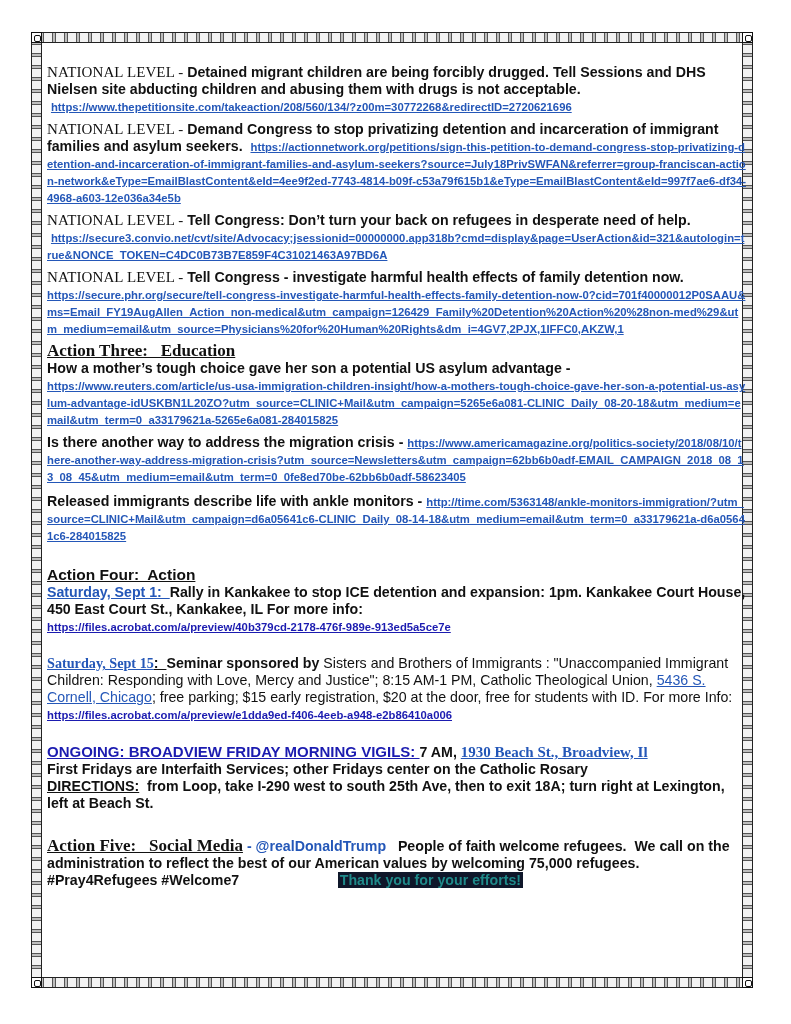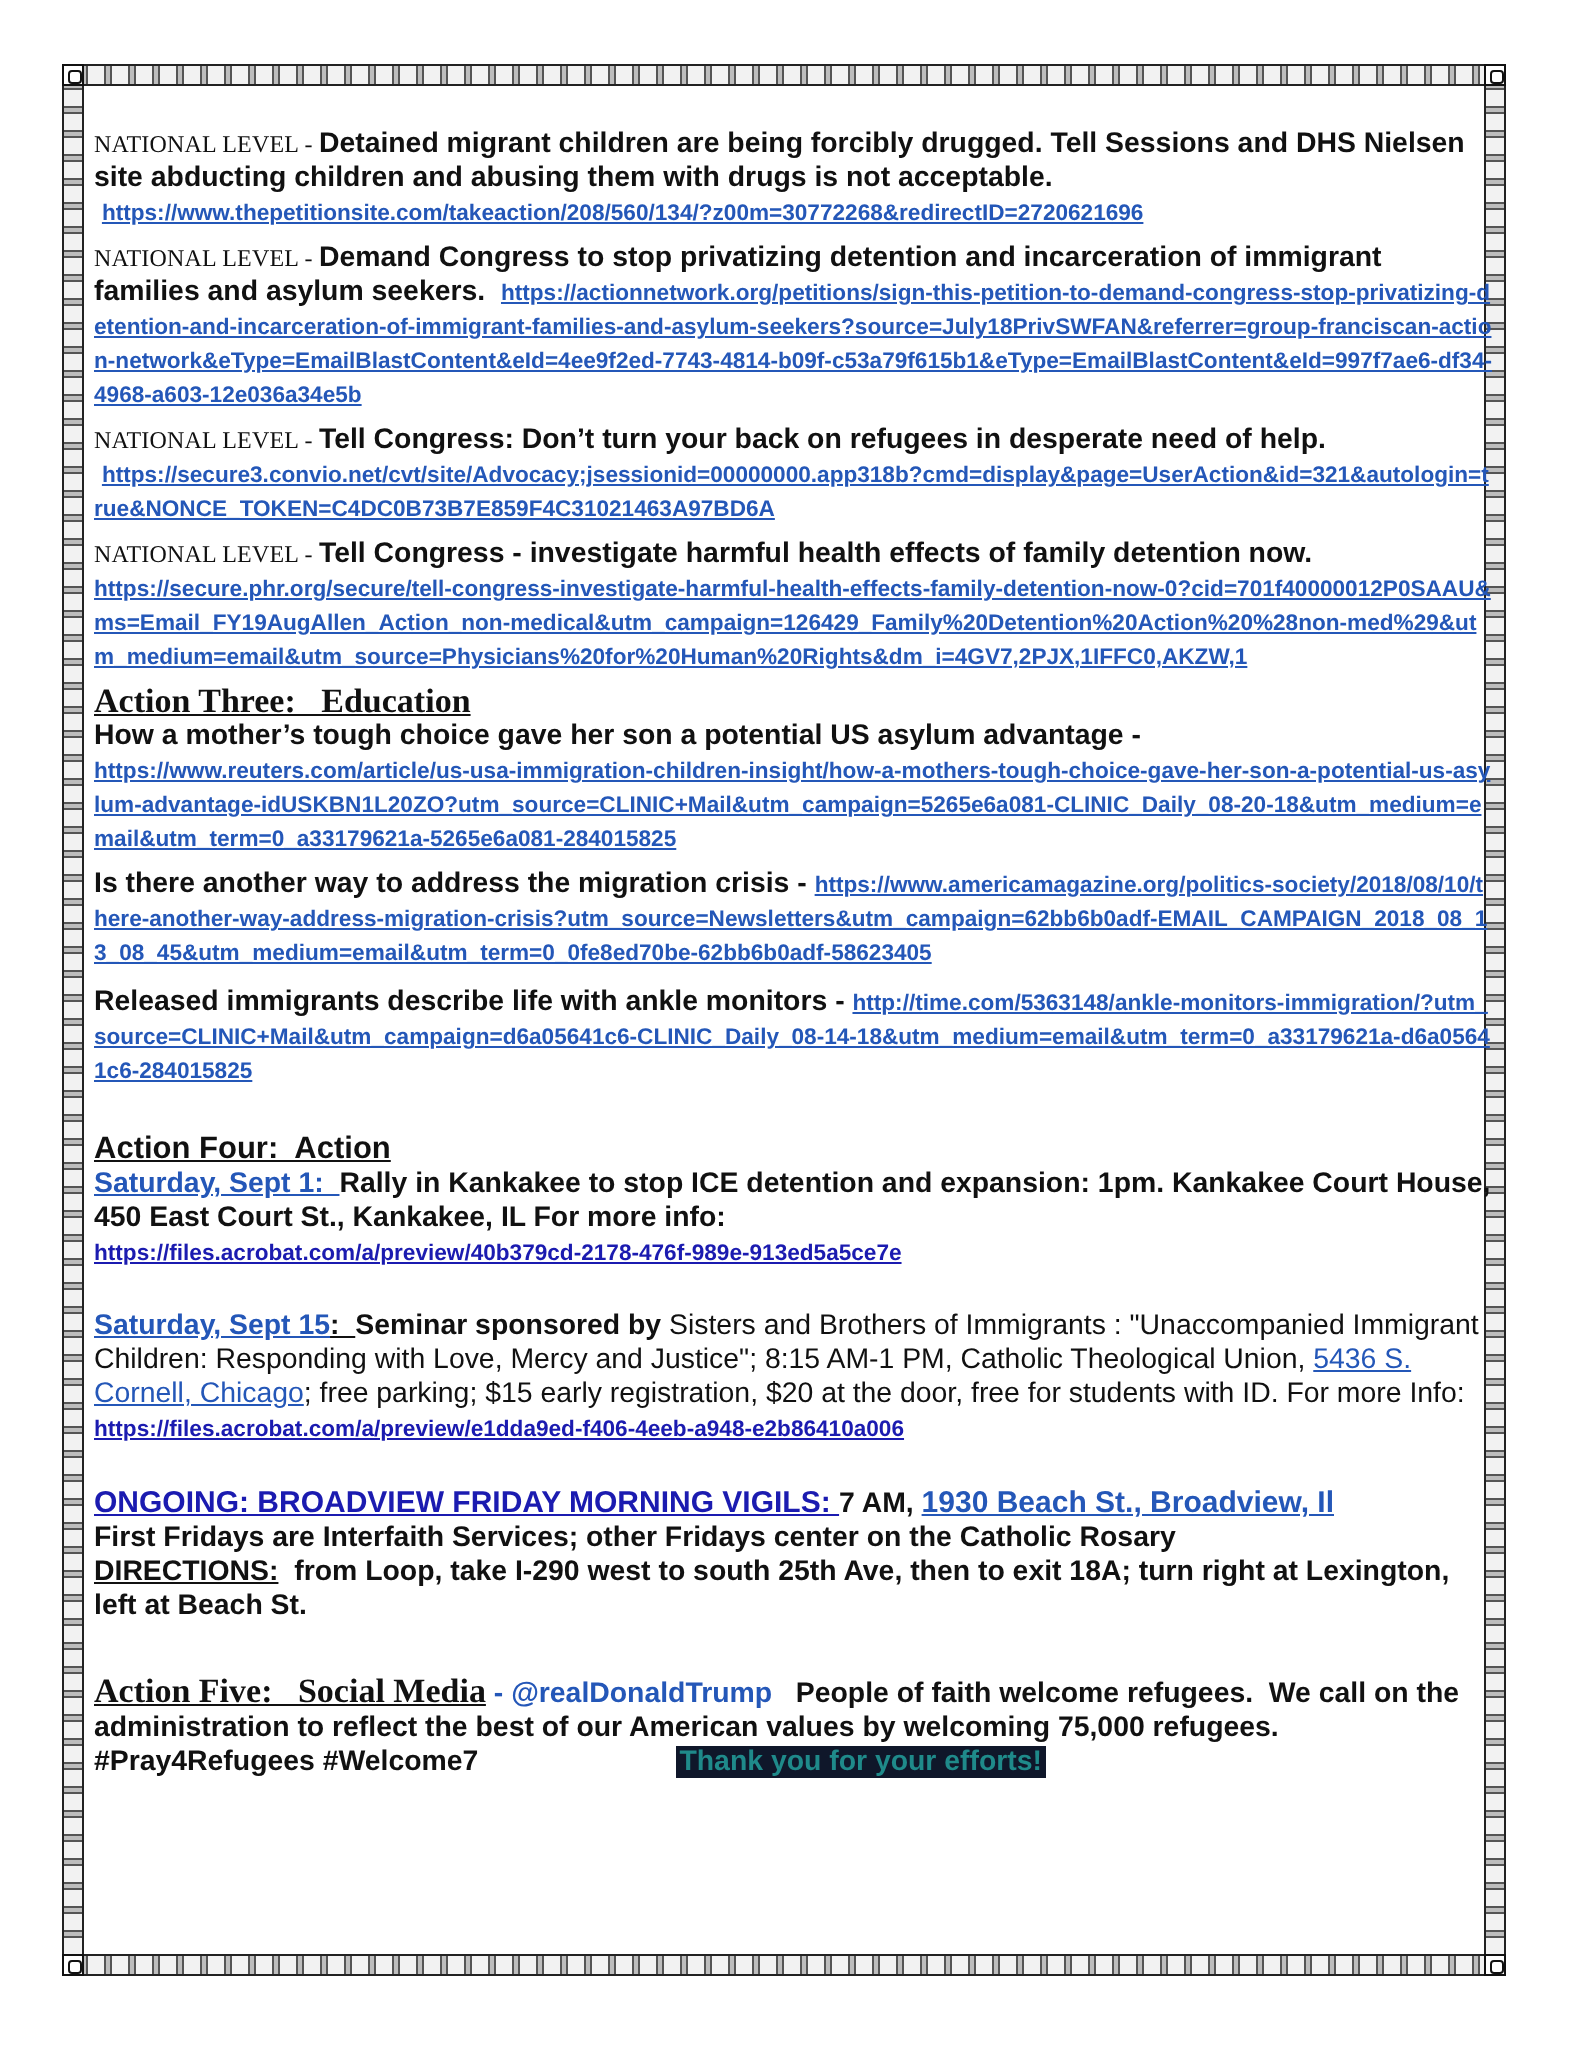--- a/index.html
+++ b/index.html
@@ -20,26 +20,26 @@
   }
   .border-right { right: 0; top: 0; bottom: 0; width: 11px;
     background-image: repeating-linear-gradient(180deg, #f2f2f2 0 8px, #555 8px 9px, #bdbdbd 9px 11px, #555 11px 12px);
   }
   .corner { position: absolute; width: 11px; height: 11px; background: #fff; border: 1px solid #111; box-sizing: border-box; }
   .corner::after { content: ""; position: absolute; left: 2px; top: 2px; width: 5px; height: 5px; border: 1px solid #111; border-radius: 2px; }
   .c-tl { left: 0; top: 0; } .c-tr { right: 0; top: 0; } .c-bl { left: 0; bottom: 0; } .c-br { right: 0; bottom: 0; }
 
   .content { position: absolute; left: 47px; top: 64px; width: 700px; }
   .block { margin: 0; font-size: 14.2px; line-height: 17px; font-weight: bold; }
-  .lvl { font-family: "Liberation Serif", serif; font-weight: normal; font-size: 12px; letter-spacing: 0.1px; }
+  .lvl { font-family: "Liberation Serif", serif; font-weight: normal; font-size: 15px; letter-spacing: 0.1px; }
   a.link { color: #2457b8; text-decoration: underline; font-weight: bold; font-size: 11.3px; line-height: 14px; }
   a.link.dark { color: #1b1bb0; }
   .sec-head { font-family: "Liberation Serif", serif; font-weight: bold; font-size: 17px; text-decoration: underline; line-height: 19px; }
   .sec-head-sans { font-family: "Liberation Sans", sans-serif; font-weight: bold; font-size: 15.5px; text-decoration: underline; }
-  .blue-big { color: #2457b8; text-decoration: underline; font-weight: bold; }
+  .blue-big { color: #2457b8; text-decoration: underline; font-weight: bold; font-family: Liberation Serif, serif; }
   .navy-big { color: #1b1bb0; text-decoration: underline; font-weight: bold; }
   .handle { color: #2457b8; font-weight: bold; }
   .thanks { background: #0f172a; color: #1f8a8a; font-weight: bold; padding: 0 2px; }
   .ul { text-decoration: underline; }
 </style>
 </head>
 <body>
 
 <div class="page-frame">
   <div class="border-strip border-top"></div>

